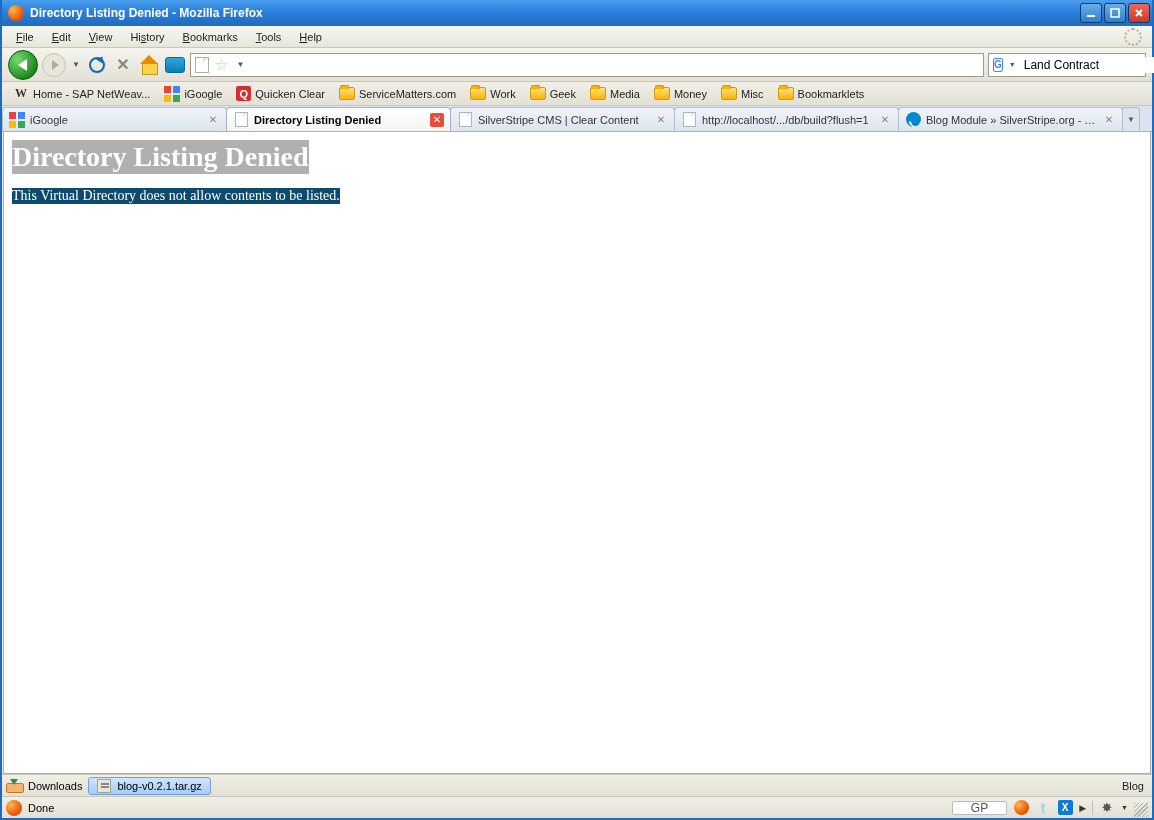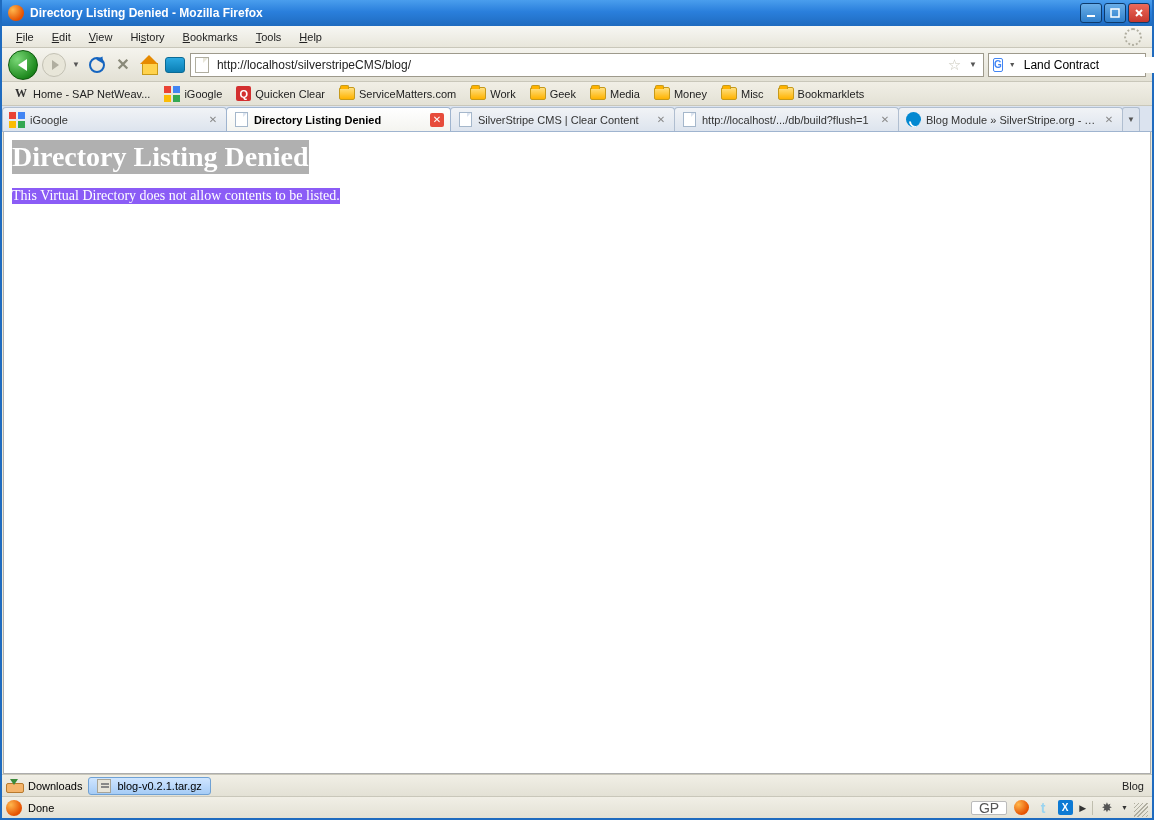--- a/index.html
+++ b/index.html
@@ -156,21 +156,21 @@
   .tab .label{flex:1;white-space:nowrap;overflow:hidden;text-overflow:ellipsis;color:#333;}
   .tab.active .label{font-weight:bold;color:#000;}
   .tab .close{width:14px;height:14px;display:flex;align-items:center;justify-content:center;font-size:10px;color:#888;border-radius:2px;}
   .tab.active .close{background:#e74c3c;color:#fff;}
   .tab-dd{width:18px;height:24px;display:flex;align-items:center;justify-content:center;font-size:8px;color:#555;background:#dde4ee;border:1px solid #b0bed0;border-bottom:none;border-radius:3px 3px 0 0;}
 
   
   .content{flex:1;background:#fff;overflow:auto;border:1px solid #adadad;border-top:none;margin:0 1px;}
   .content-inner{padding:8px;}
   .sel-h{display:inline-block;background:#b0b0b0;color:#fff;font-family:"Times New Roman",serif;font-size:28px;font-weight:bold;margin:0 0 14px 0;padding:1px 0;}
-  .sel-p{display:inline-block;background:#8b5cf6;color:#fff;font-family:"Times New Roman",serif;font-size:14px;padding:0;}
+  .sel-p{display:inline-block;background:#0c4a6e;color:#fff;font-family:"Times New Roman",serif;font-size:14px;padding:0;}
 
   
   .dlbar{
     height:22px;background:linear-gradient(to bottom,#f1efe6,#e3e1d5);
     border-top:1px solid #c9c7ba;display:flex;align-items:center;padding:0 4px;gap:6px;
   }
   .dl-ic{width:16px;height:14px;position:relative;}
   .dl-ic::before{content:"";position:absolute;bottom:0;width:16px;height:8px;background:#f4b46b;border:1px solid #b87a2e;border-radius:2px;}
   .dl-ic::after{content:"";position:absolute;top:0;left:4px;width:0;height:0;border-left:4px solid transparent;border-right:4px solid transparent;border-top:6px solid #3a8a3a;}
   .dl-chip{display:flex;align-items:center;gap:6px;background:linear-gradient(to bottom,#cfe5ff,#a6ccf6);border:1px solid #6fa1d4;border-radius:3px;padding:1px 8px;height:18px;}
@@ -179,21 +179,21 @@
   .dlbar .sp{flex:1;}
   .clear{padding:1px 4px;color:#222;}
 
   
   .statusbar{
     height:22px;background:linear-gradient(to bottom,#f1efe6,#e3e1d5);
     border-top:1px solid #c9c7ba;display:flex;align-items:center;padding:0 4px;gap:6px;
   }
   .ffs-ic{width:16px;height:16px;border-radius:50%;background:radial-gradient(circle at 30% 30%,#ffb74d,#e65100 70%);}
   .statusbar .sp{flex:1;}
-  .s-badge{padding:0 7px;border:1px solid #bbb;background:#fff;font-size:14px;height:14px;display:flex;align-items:center;border-radius:2px;color:#555;}
+  .s-badge{padding:0 18px;border:1px solid #bbb;background:#fff;font-size:12px;height:14px;display:flex;align-items:center;border-radius:2px;color:#555;}
   .s-ic{width:16px;height:16px;display:flex;align-items:center;justify-content:center;}
   .s-ff{width:15px;height:15px;border-radius:50%;background:radial-gradient(circle at 30% 30%,#ffb74d,#e65100 70%);}
   .s-tw{font-weight:bold;color:#9ad4f0;font-size:14px;}
   .s-x{width:15px;height:15px;background:#0d7ad4;color:#fff;font-size:10px;font-weight:bold;display:flex;align-items:center;justify-content:center;border-radius:2px;}
   .s-arrow{font-size:9px;color:#333;}
   .s-bug{color:#555;font-size:13px;}
   .divider{width:1px;height:14px;background:#c0beae;}
   .resize{width:14px;height:14px;background:repeating-linear-gradient(135deg,#b0aea0 0,#b0aea0 1px,transparent 1px,transparent 3px);align-self:flex-end;margin-bottom:1px;}
 </style>
 </head>
@@ -247,21 +247,20 @@
         <div class="stop-ic">✕</div>
       </div>
     <div class="tb-btn">
         <div class="home-ic"></div>
       </div>
     <div class="tb-btn">
         <div class="blue-sq"></div>
       </div>
     <div class="urlbar">
       <div class="page-ic"></div>
-      <input type="text" value="http://localhost/silverstripeCMS/blog/" style="">
       <div class="star-ic">☆</div>
       <div class="dd-arrow">▼</div>
     </div>
     <div class="searchbox">
       <div class="g-ic">G</div>
       <div class="dd-arrow" style="font-size:7px;">▼</div>
       <input type="text" value="Land Contract" style="">
       <div class="mag-ic"></div>
     </div>
   </div>

